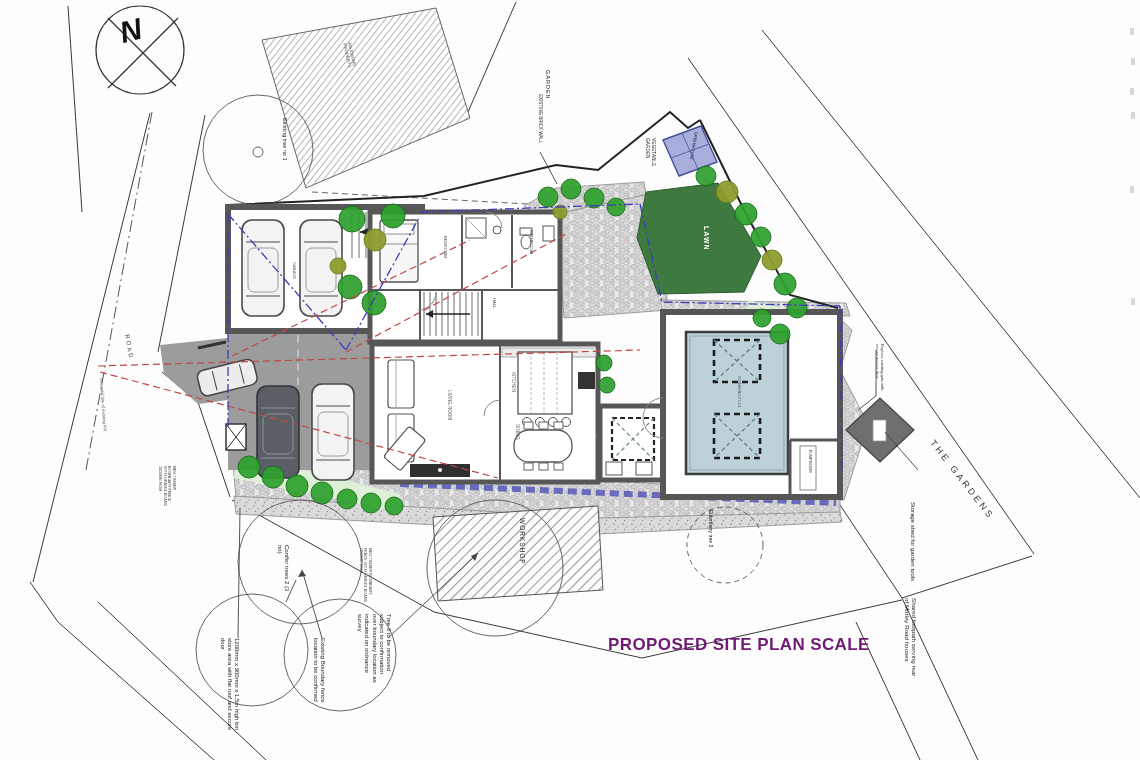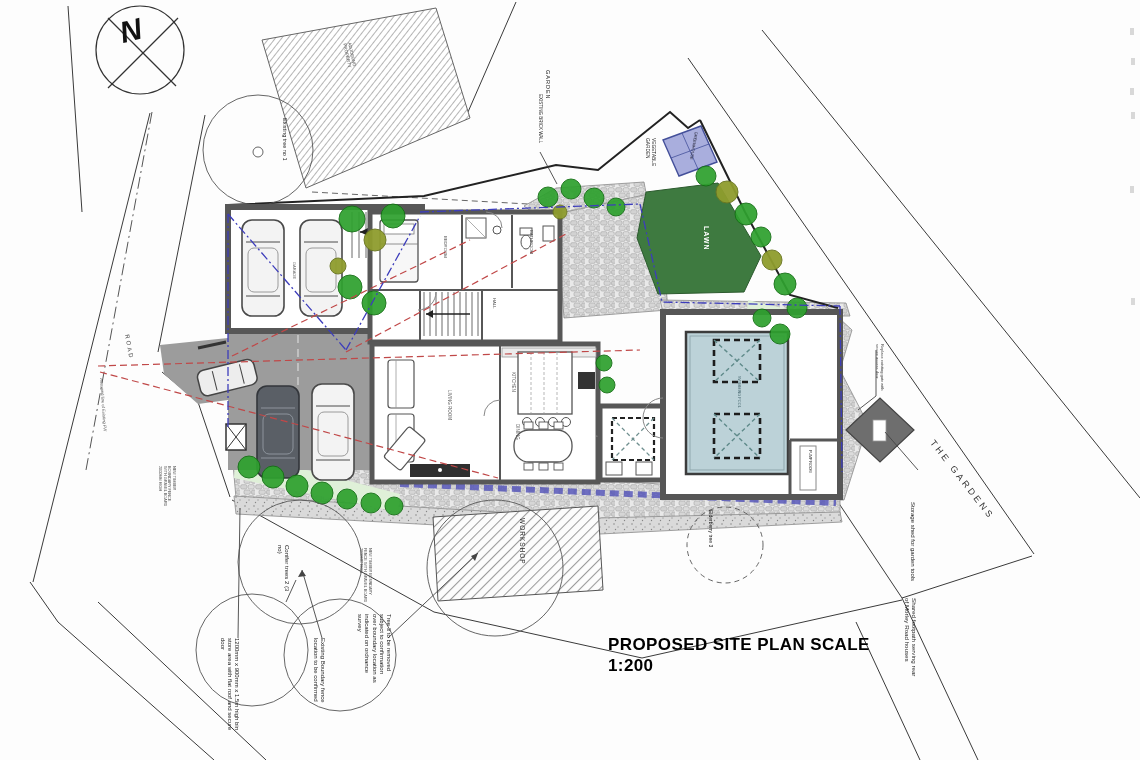--- a/index.html
+++ b/index.html
@@ -1,21 +1,21 @@
 <!DOCTYPE html>
 <html><head>
 <meta charset="utf-8">
 <style>
   html,body{margin:0;padding:0;background:#fff;}
   #page{position:relative;width:1140px;height:760px;background:#fdfdfd;overflow:hidden;
         font-family:"Liberation Sans", sans-serif;}
   #plan-svg{position:absolute;left:0;top:0;}
   .vlabel{position:absolute;transform-origin:0 0;transform:rotate(90deg);
           font-size:6px;line-height:1.2;color:#222;}
-  .title-block{position:absolute;font-weight:bold;font-size:17px;color:#000000;
+  .title-block{position:absolute;font-weight:bold;font-size:17px;color:#701a75;
                letter-spacing:.4px;line-height:1.25;}
   .north-n{position:absolute;font-weight:bold;font-style:italic;font-size:30px;color:#111;
            transform:rotate(-14deg);}
 </style>
 </head>
 <body>
 
 <div id="page">
 
 <svg id="plan-svg" width="1140" height="760" viewBox="0 0 1140 760">
@@ -375,16 +375,15 @@
 <div class="vlabel" style="left:714px;top:510px;width:42px;font-size:5px;">Elderberry tree 3</div>
 <div class="vlabel" style="left:392px;top:614px;width:72px;font-size:6px;">Tree 3 to be removed subject to confirmation over boundary location as indicated on ordnance survey</div>
 <div class="vlabel" style="left:326px;top:638px;width:80px;font-size:6px;">Existing Boundary fence location to be confirmed</div>
 <div class="vlabel" style="left:290px;top:545px;width:50px;font-size:6px;">Conifer trees 2 (3 no)</div>
 <div class="vlabel" style="left:240px;top:638px;width:100px;font-size:6px;">1200mm x 900mm x 1.5m high bin store area with flat roof and secure door</div>
 <div class="vlabel" style="left:372px;top:548px;width:56px;font-size:3.8px;color:#555;">NEW TIMBER BOUNDARY FENCE WITH GRAVEL BOARD 2000MM HIGH</div>
 <div class="vlabel" style="left:176px;top:466px;width:42px;font-size:3.8px;color:#555;">NEW TIMBER BOUNDARY FENCE WITH GRAVEL BOARD 2000MM HIGH</div>
 
 <div class="title-block" style="left:608px;top:634px;">
   <div>PROPOSED SITE PLAN SCALE</div>
-  <div>1:200</div>
 </div>
 
 </div>
 
 </body></html>

